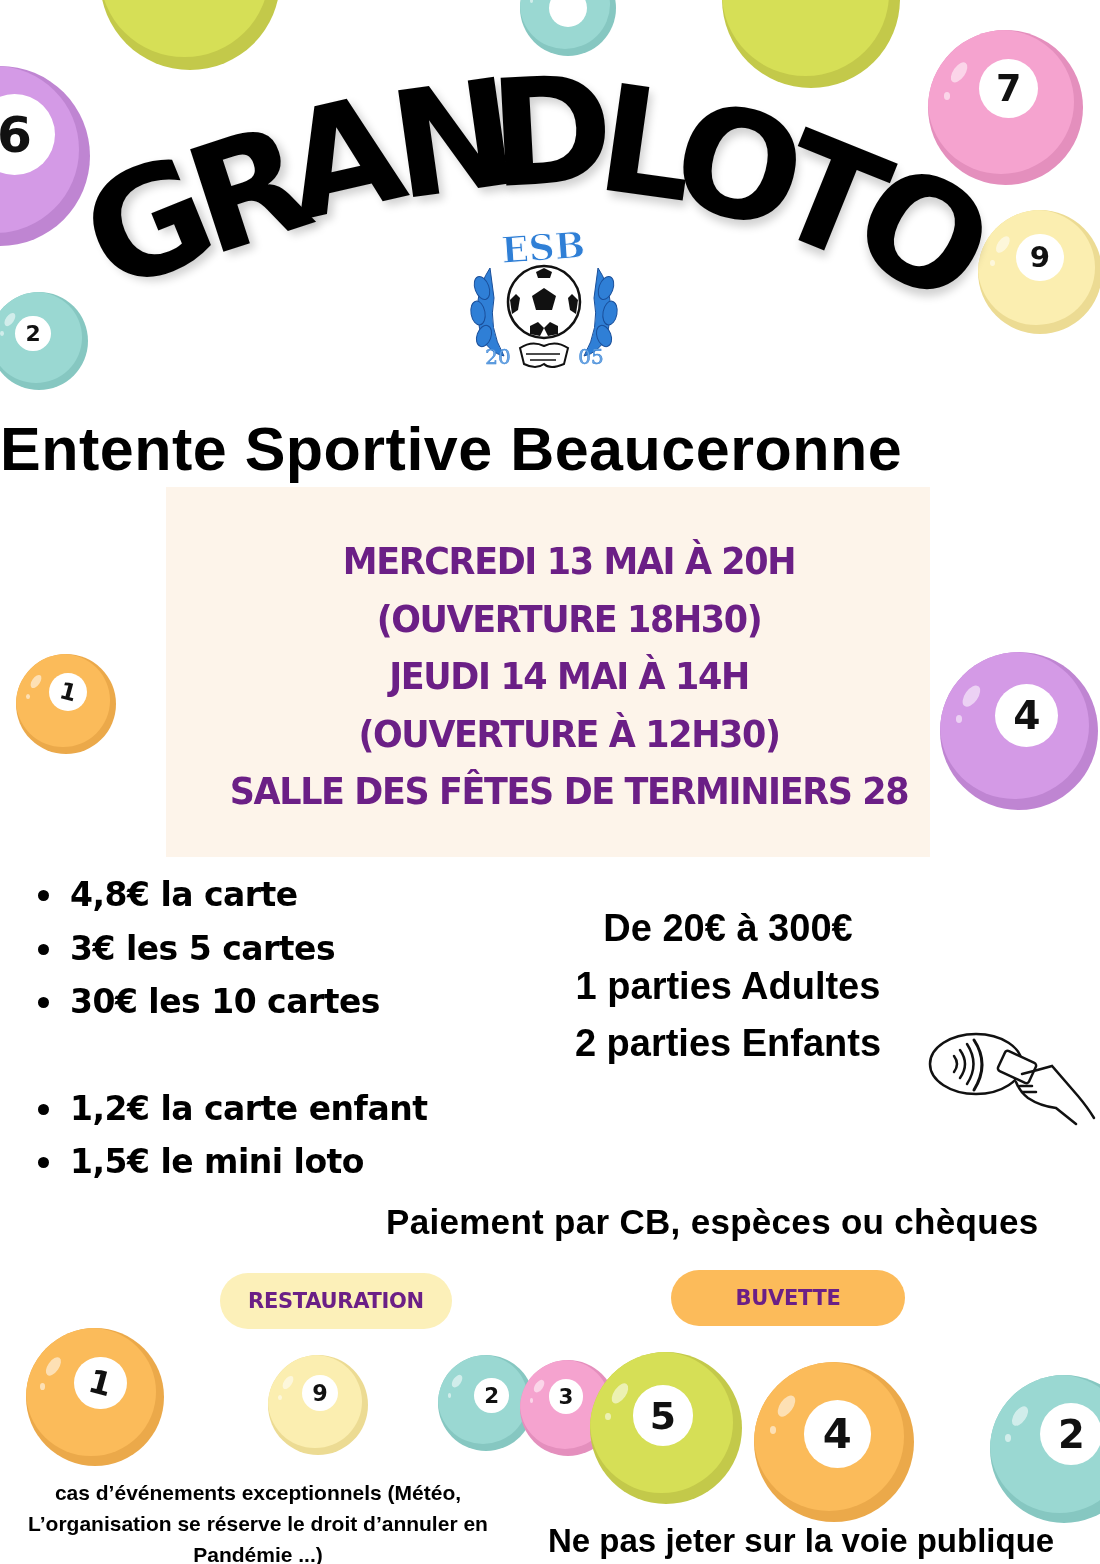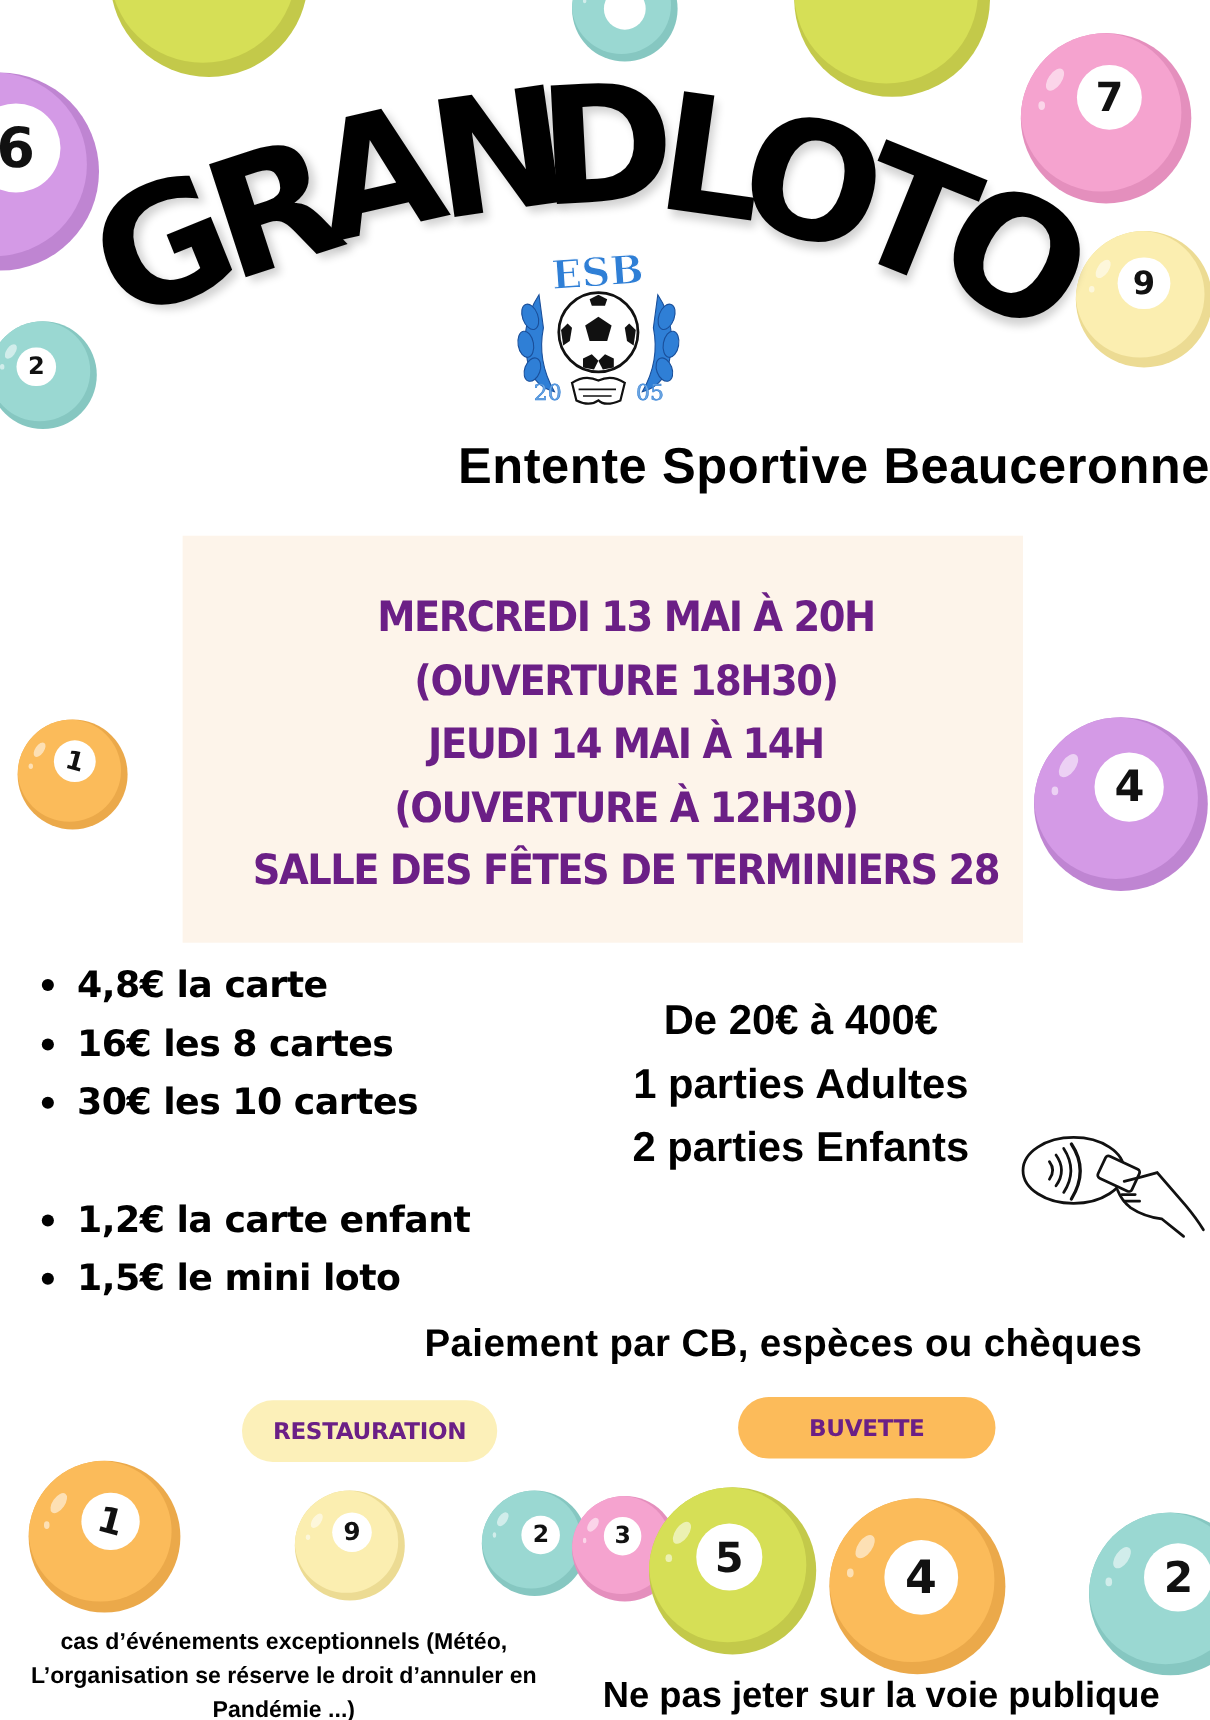--- a/index.html
+++ b/index.html
@@ -15,22 +15,22 @@
                 font-family: "DejaVu Sans", sans-serif; font-weight: 900; color: #111; }
 
   
   .title-wrap { position: absolute; left: 0; top: 0; width: 1100px; height: 420px; pointer-events: none; }
   .title-letter { position: absolute; font-family: "DejaVu Sans", sans-serif; font-weight: 900; color: #000;
                   font-size: 150px; line-height: 1; text-shadow: 4px 6px 8px rgba(0,0,0,0.18); transform-origin: center center; }
 
   
   .logo { position: absolute; left: 460px; top: 218px; width: 168px; height: 178px; }
 
-  .club-name { position: absolute; left: 0; top: 396px; width: 1100px; text-align: right;
-               font-family: "Liberation Sans", sans-serif; font-weight: 700; font-size: 46px; letter-spacing: 0.5px; }
+  .club-name { position: absolute; left: 0; top: 414px; width: 1100px; text-align: left;
+               font-family: "Liberation Sans", sans-serif; font-weight: 700; font-size: 61px; letter-spacing: 0.5px; }
 
   .info-box { position: absolute; left: 166px; top: 487px; width: 764px; height: 370px; background: #fdf4ea; }
   .info-lines { position: absolute; left: 174px; top: 533px; width: 790px; text-align: center; }
   .info-line { font-family: "DejaVu Sans", sans-serif; font-weight: 700; color: #6b1f86; font-size: 38px;
                line-height: 57.5px; letter-spacing: -1.5px; transform: scaleX(0.92); white-space: nowrap; }
 
   .price-list { position: absolute; left: 36px; top: 868px; list-style: none; }
   .price-list li { position: relative; padding-left: 34px; font-family: "DejaVu Sans", sans-serif; font-weight: 700;
                    font-size: 33px; line-height: 53.5px; letter-spacing: -0.5px; white-space: nowrap; }
   .price-list li::before { content: ""; position: absolute; left: 2px; top: 22px; width: 11px; height: 11px; border-radius: 50%; background: #000; }
@@ -225,29 +225,29 @@
 <div class="info-lines">
   <div class="info-line">MERCREDI 13 MAI À 20H</div>
   <div class="info-line">(OUVERTURE 18H30)</div>
   <div class="info-line">JEUDI 14 MAI À 14H</div>
   <div class="info-line">(OUVERTURE À 12H30)</div>
   <div class="info-line">SALLE DES FÊTES DE TERMINIERS 28</div>
 </div>
 
 <ul class="price-list">
   <li>4,8€ la carte</li>
-  <li>16€ les 8 cartes</li>
+  <li>3€ les 5 cartes</li>
   <li>30€ les 10 cartes</li>
   <div class="gap"></div>
   <li>1,2€ la carte enfant</li>
   <li>1,5€ le mini loto</li>
 </ul>
 
 <div class="prizes">
-  <div class="prize-line">De 20€ à 400€</div>
+  <div class="prize-line">De 20€ à 300€</div>
   <div class="prize-line">1 parties Adultes</div>
   <div class="prize-line">2 parties Enfants</div>
 </div>
 
 <div class="contactless">
   <svg width="168" height="104" viewBox="0 0 168 104" fill="none" stroke="#111" stroke-width="2.5" stroke-linecap="round">
     <ellipse cx="48" cy="36" rx="46" ry="30"></ellipse>
     <path d="M26 28 Q32 36 26 44"></path>
     <path d="M32 22 Q42 36 32 50"></path>
     <path d="M39 16 Q52 36 39 56"></path>

